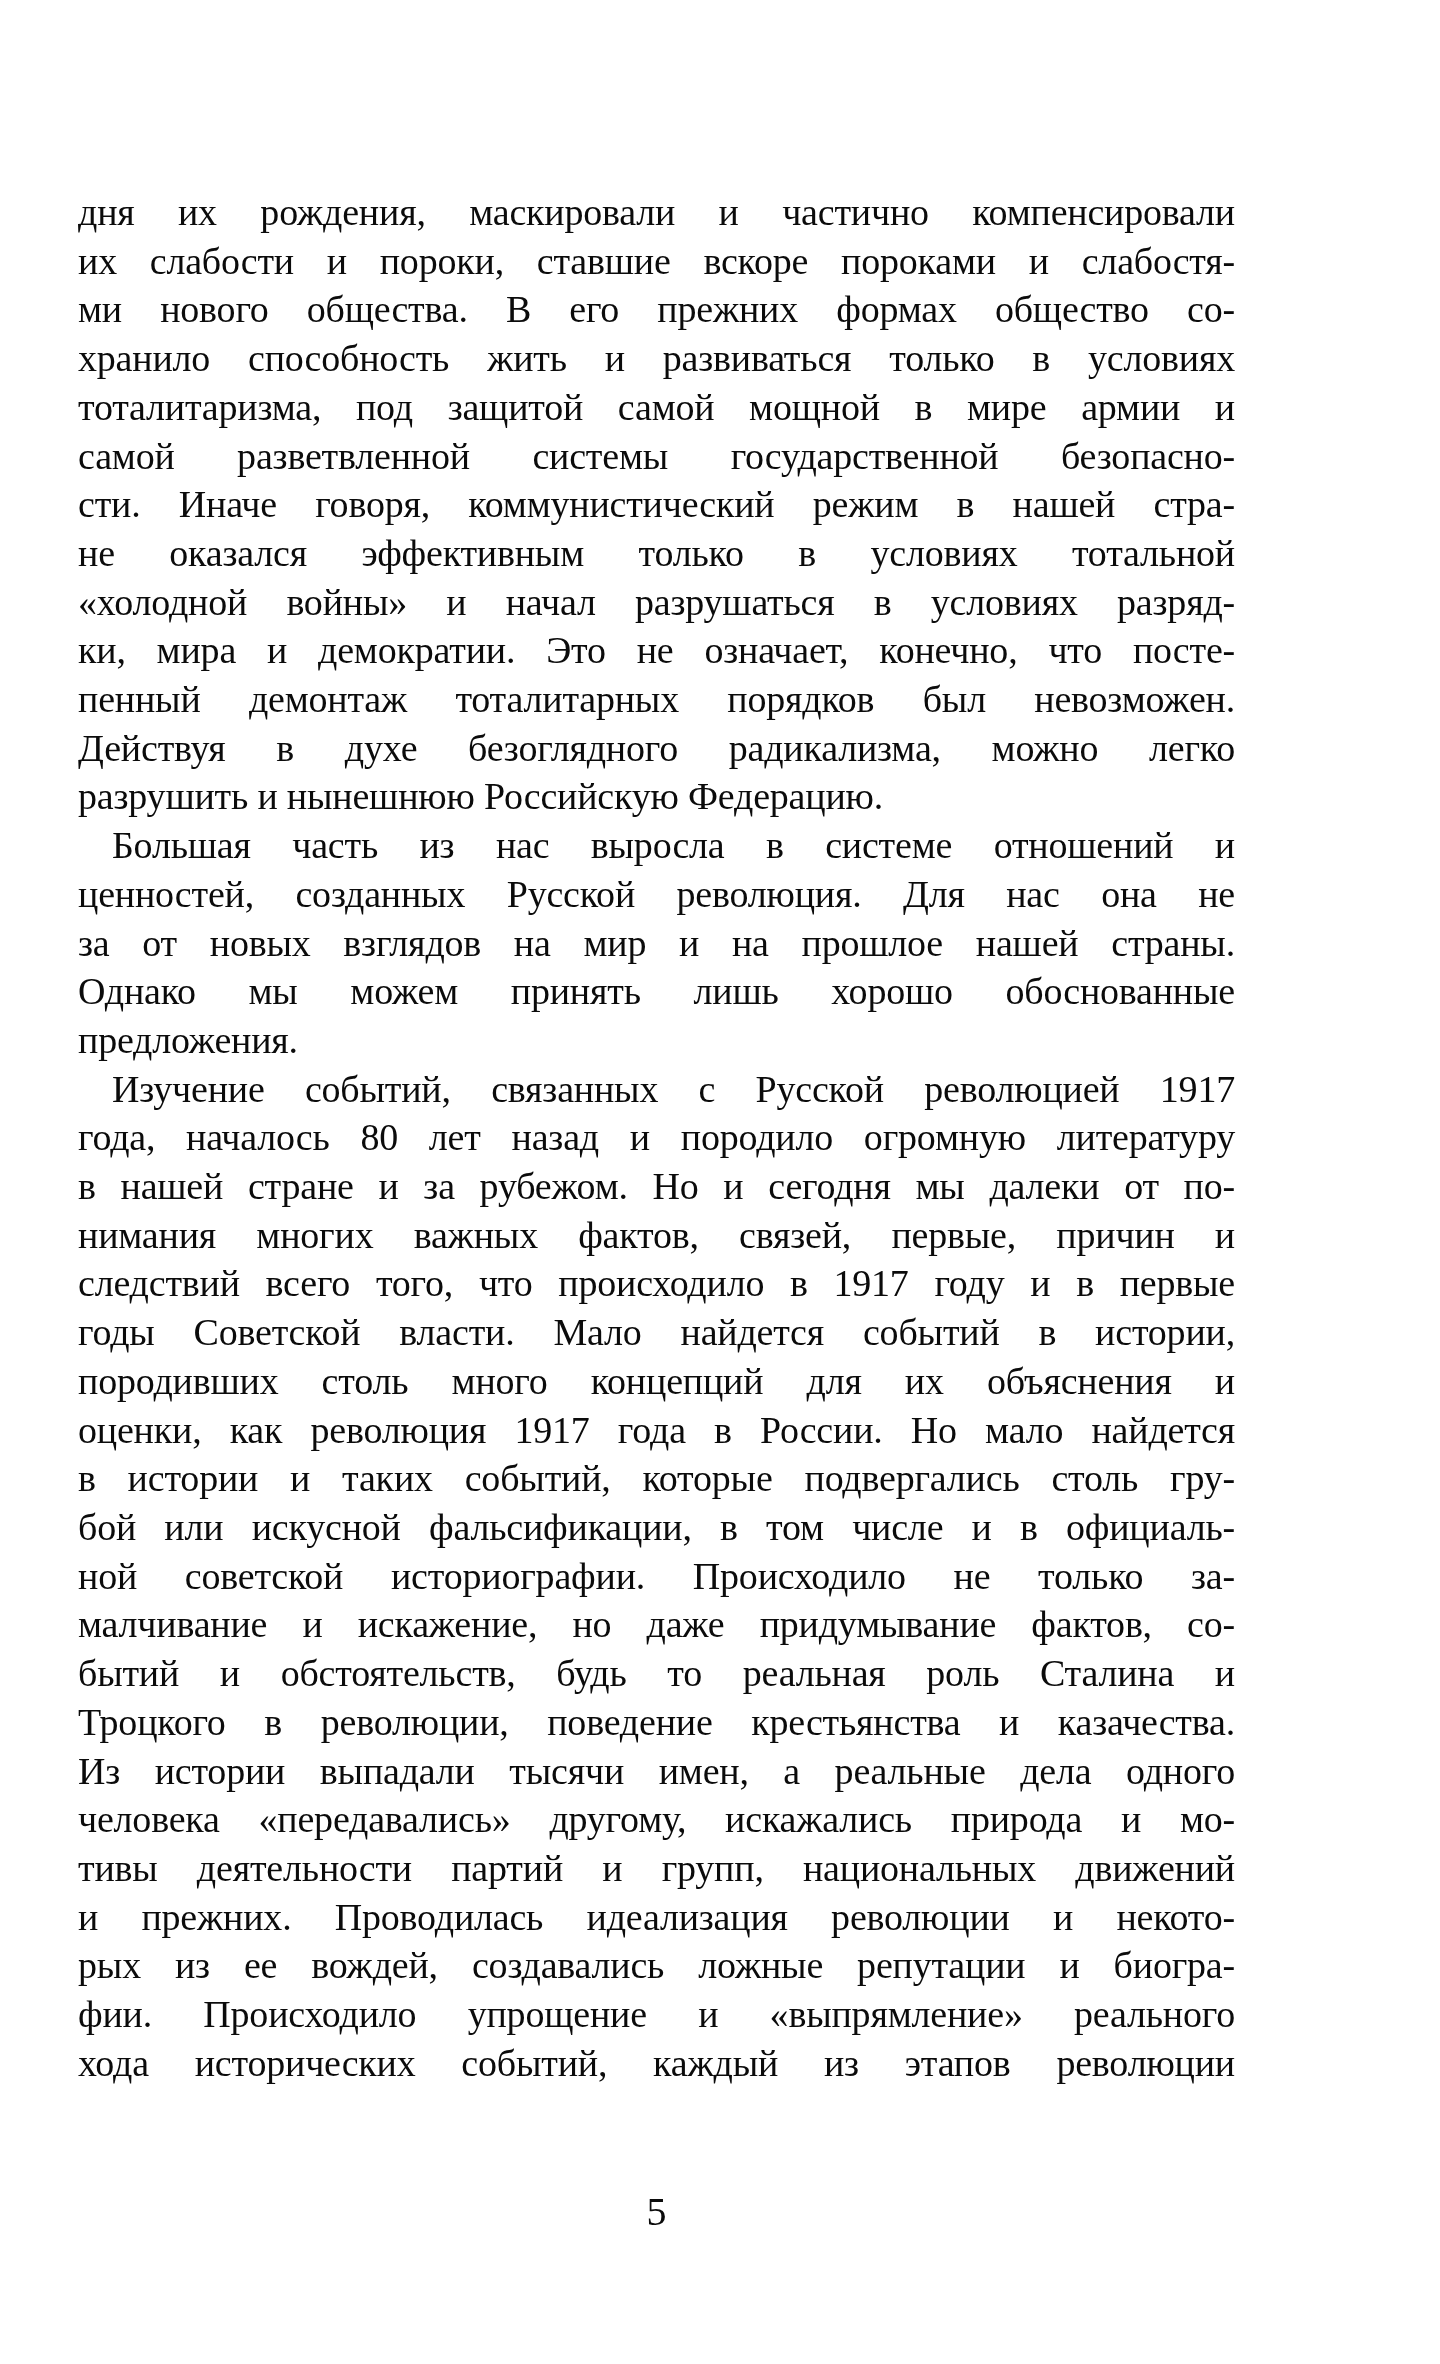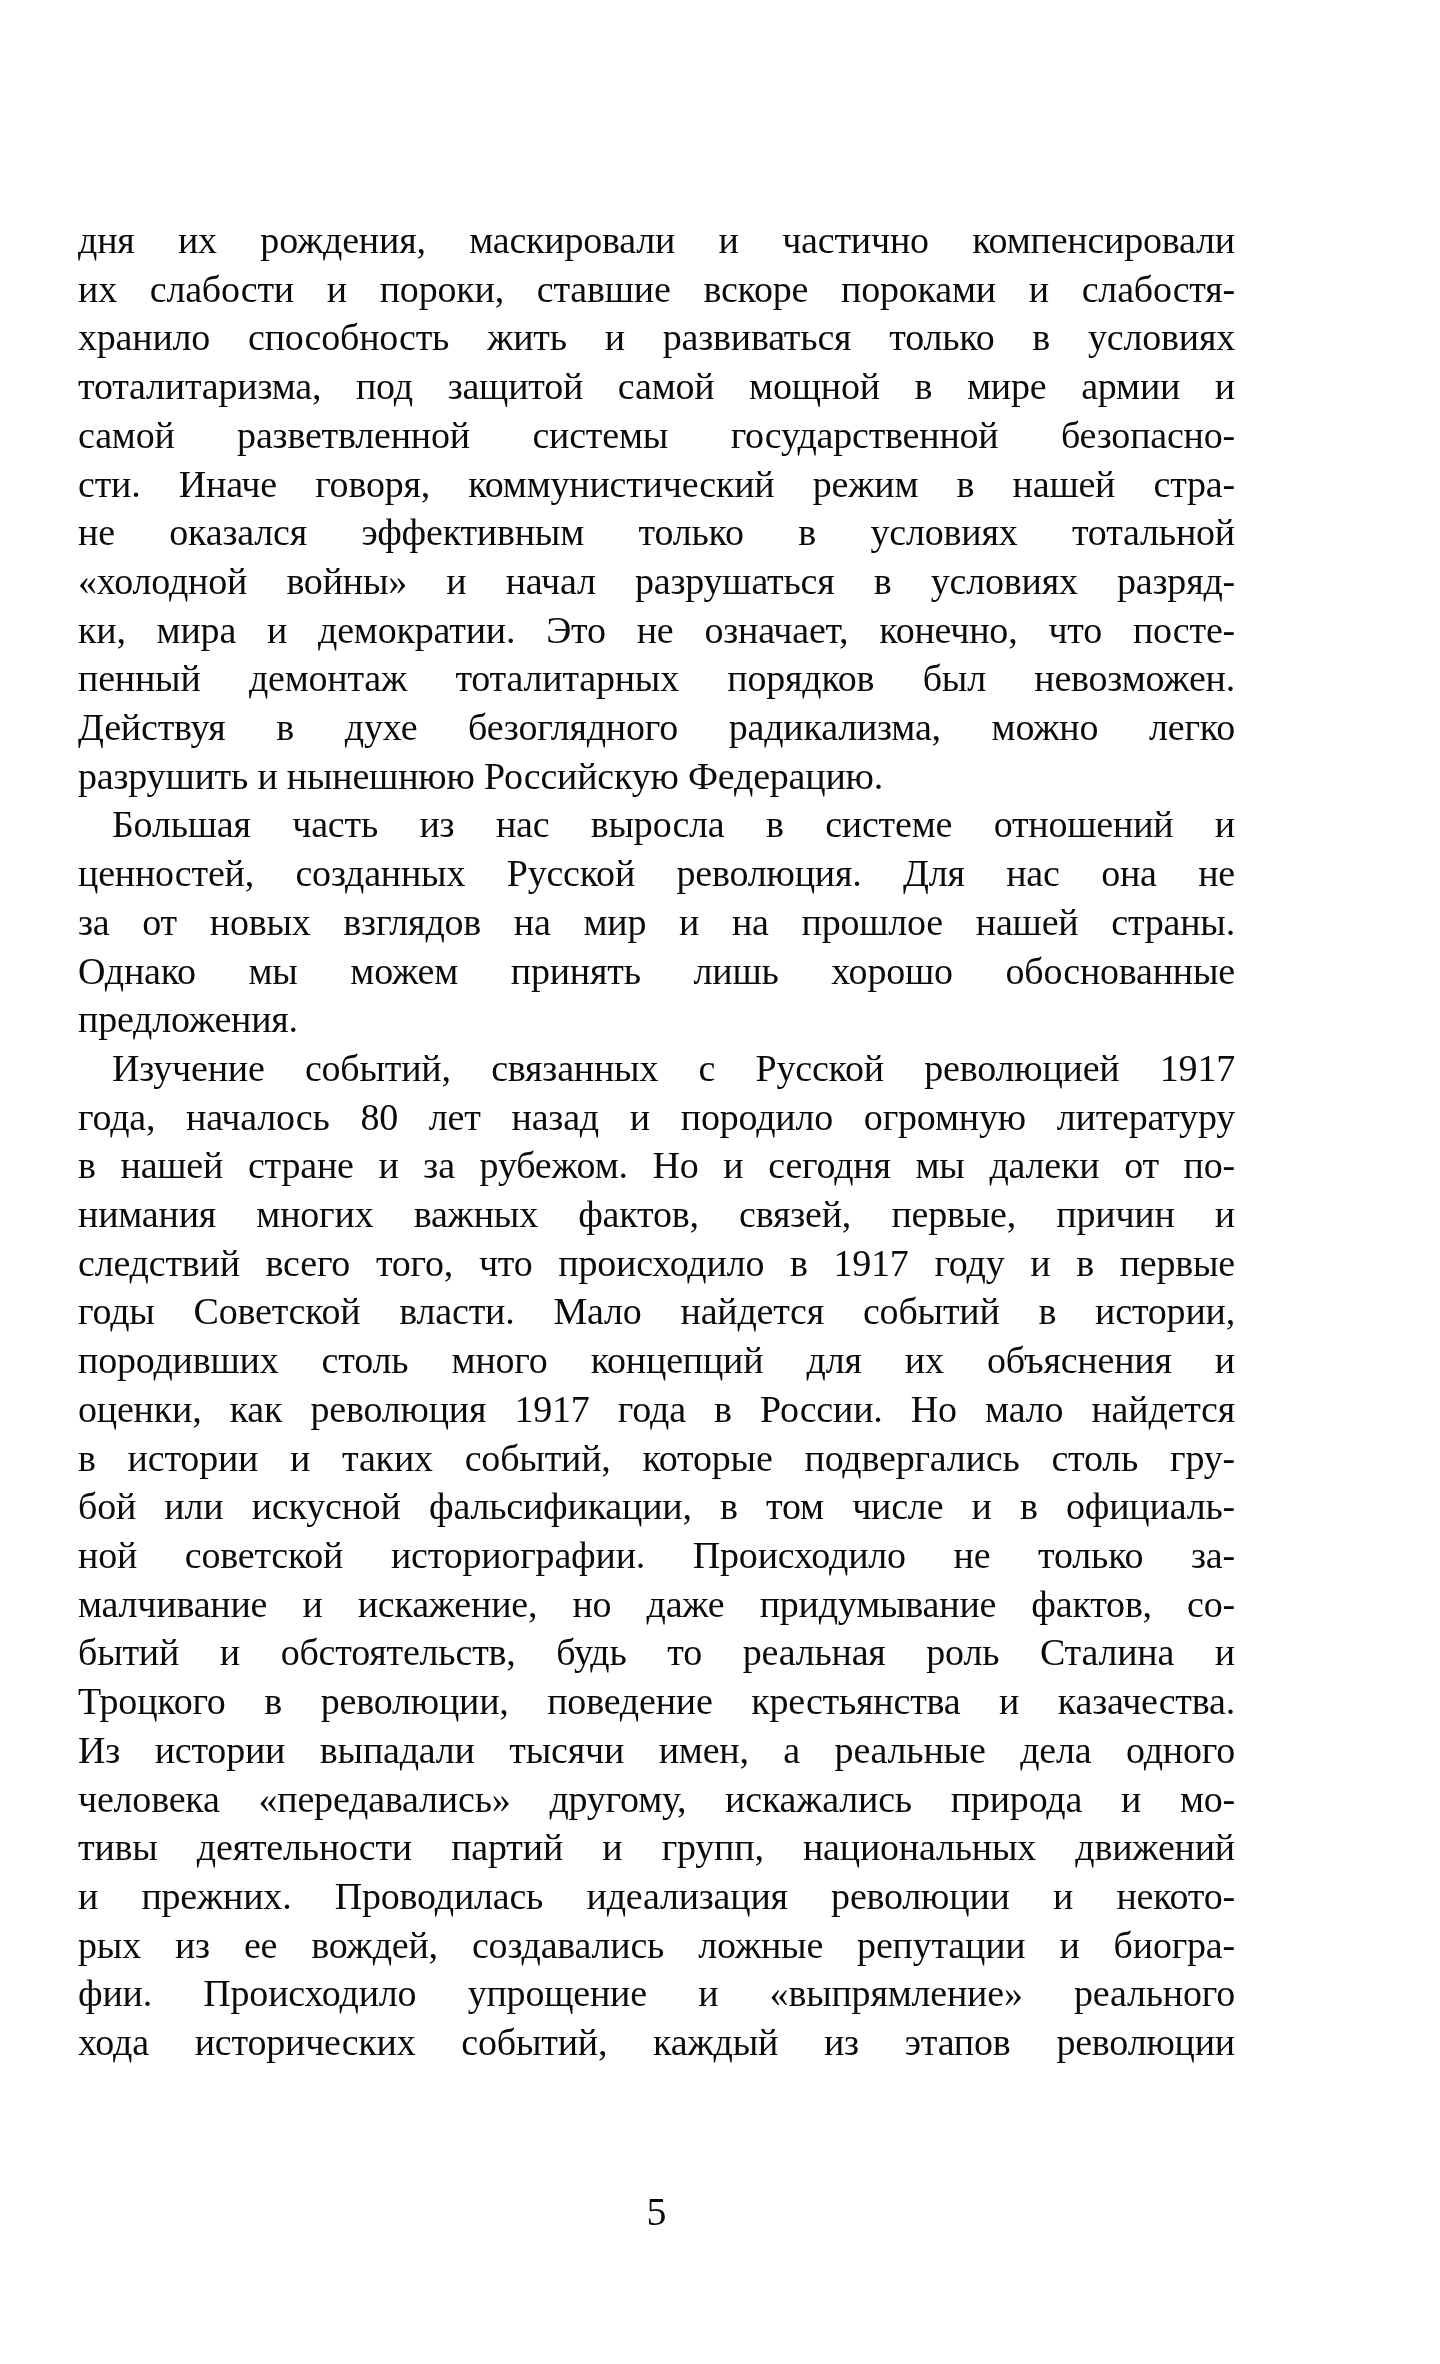--- a/index.html
+++ b/index.html
@@ -16,21 +16,21 @@
     overflow: hidden;
   }
   .page {
     position: absolute;
     inset: 0;
     background: #ffffff;
   }
   .text-block {
     position: absolute;
     left: 78px;
-    top: 216px;
+    top: 188px;
     width: 1157px;
   }
   .line {
     font-size: 38px;
     line-height: 48.7px;
     letter-spacing: -0.2px;
     text-align: justify;
     text-align-last: justify;
     -moz-text-align-last: justify;
     white-space: normal;
@@ -54,20 +54,21 @@
     color: #0b0b0b;
   }
 </style>
 </head>
 <body>
 
 <div class="page">
   <div class="text-block" id="text-block">
       <div class="line">дня их рождения, маскировали и частично компенсировали</div>
       <div class="line">их слабости и пороки, ставшие вскоре пороками и слабостя-</div>
+      <div class="line">ми нового общества. В его прежних формах общество со-</div>
       <div class="line">хранило способность жить и развиваться только в условиях</div>
       <div class="line">тоталитаризма, под защитой самой мощной в мире армии и</div>
       <div class="line">самой разветвленной системы государственной безопасно-</div>
       <div class="line">сти. Иначе говоря, коммунистический режим в нашей стра-</div>
       <div class="line">не оказался эффективным только в условиях тотальной</div>
       <div class="line">«холодной войны» и начал разрушаться в условиях разряд-</div>
       <div class="line">ки, мира и демократии. Это не означает, конечно, что посте-</div>
       <div class="line">пенный демонтаж тоталитарных порядков был невозможен.</div>
       <div class="line">Действуя в духе безоглядного радикализма, можно легко</div>
       <div class="line para-end">разрушить и нынешнюю Российскую Федерацию.</div>

